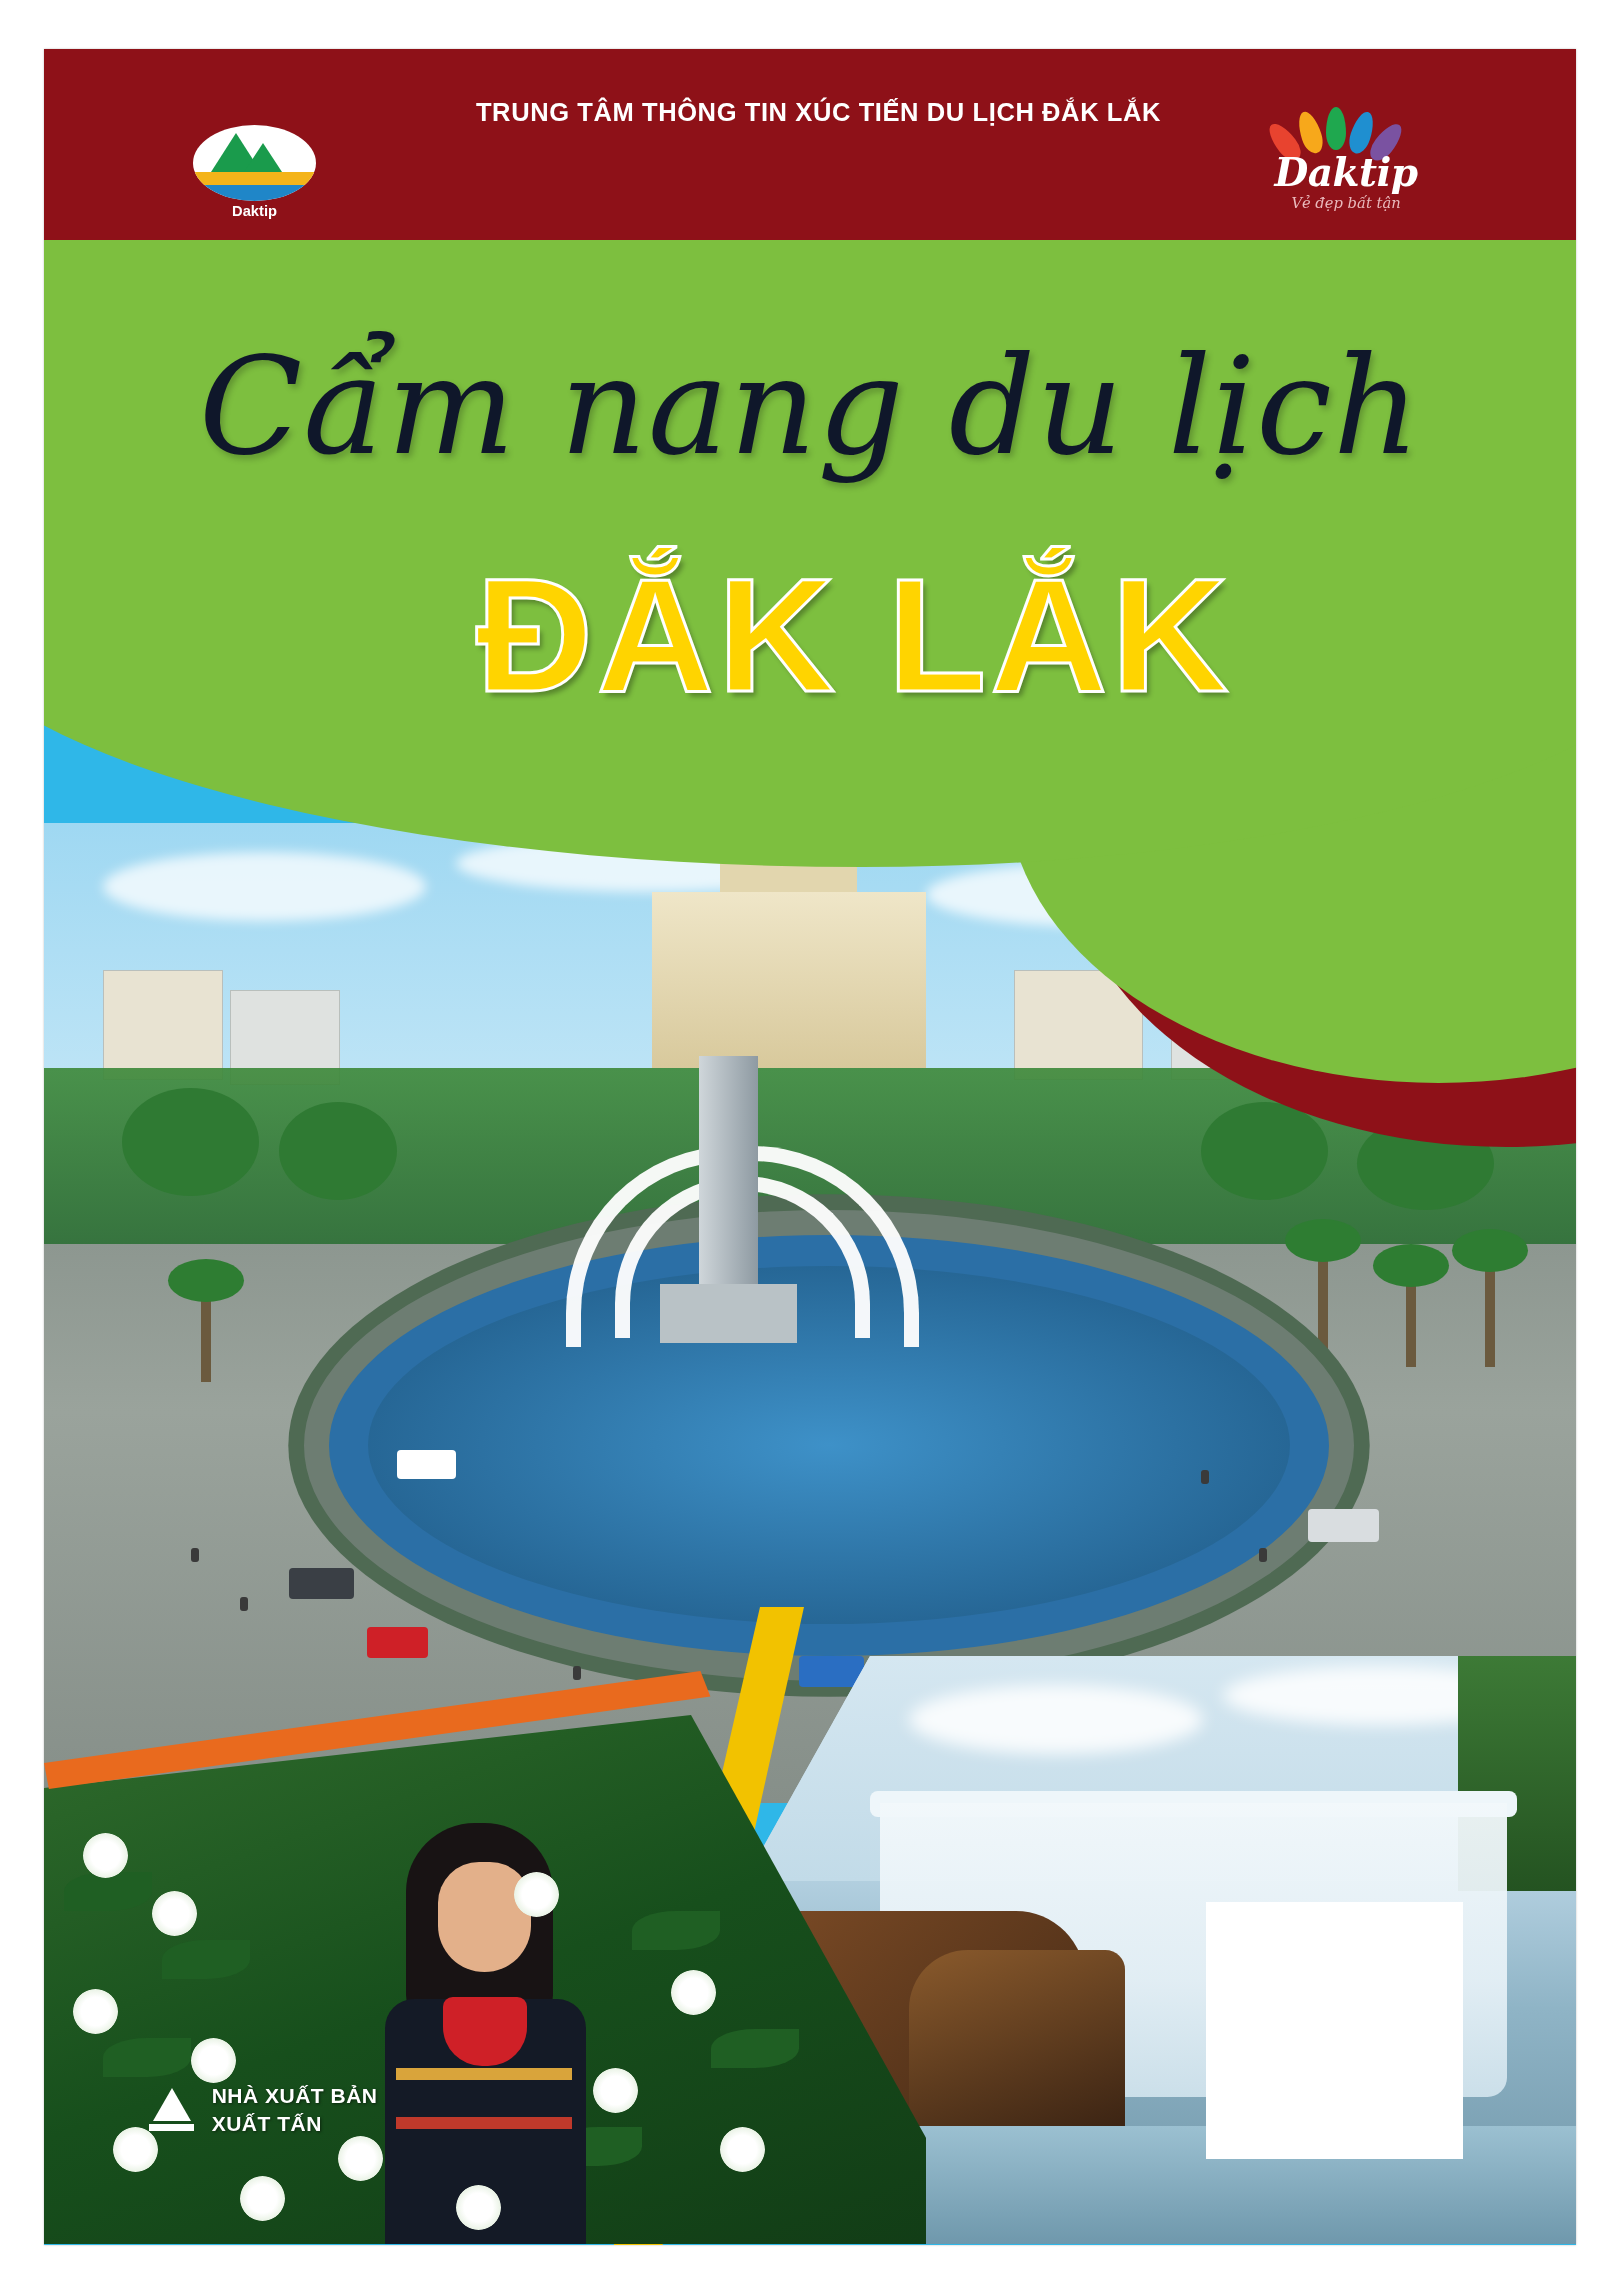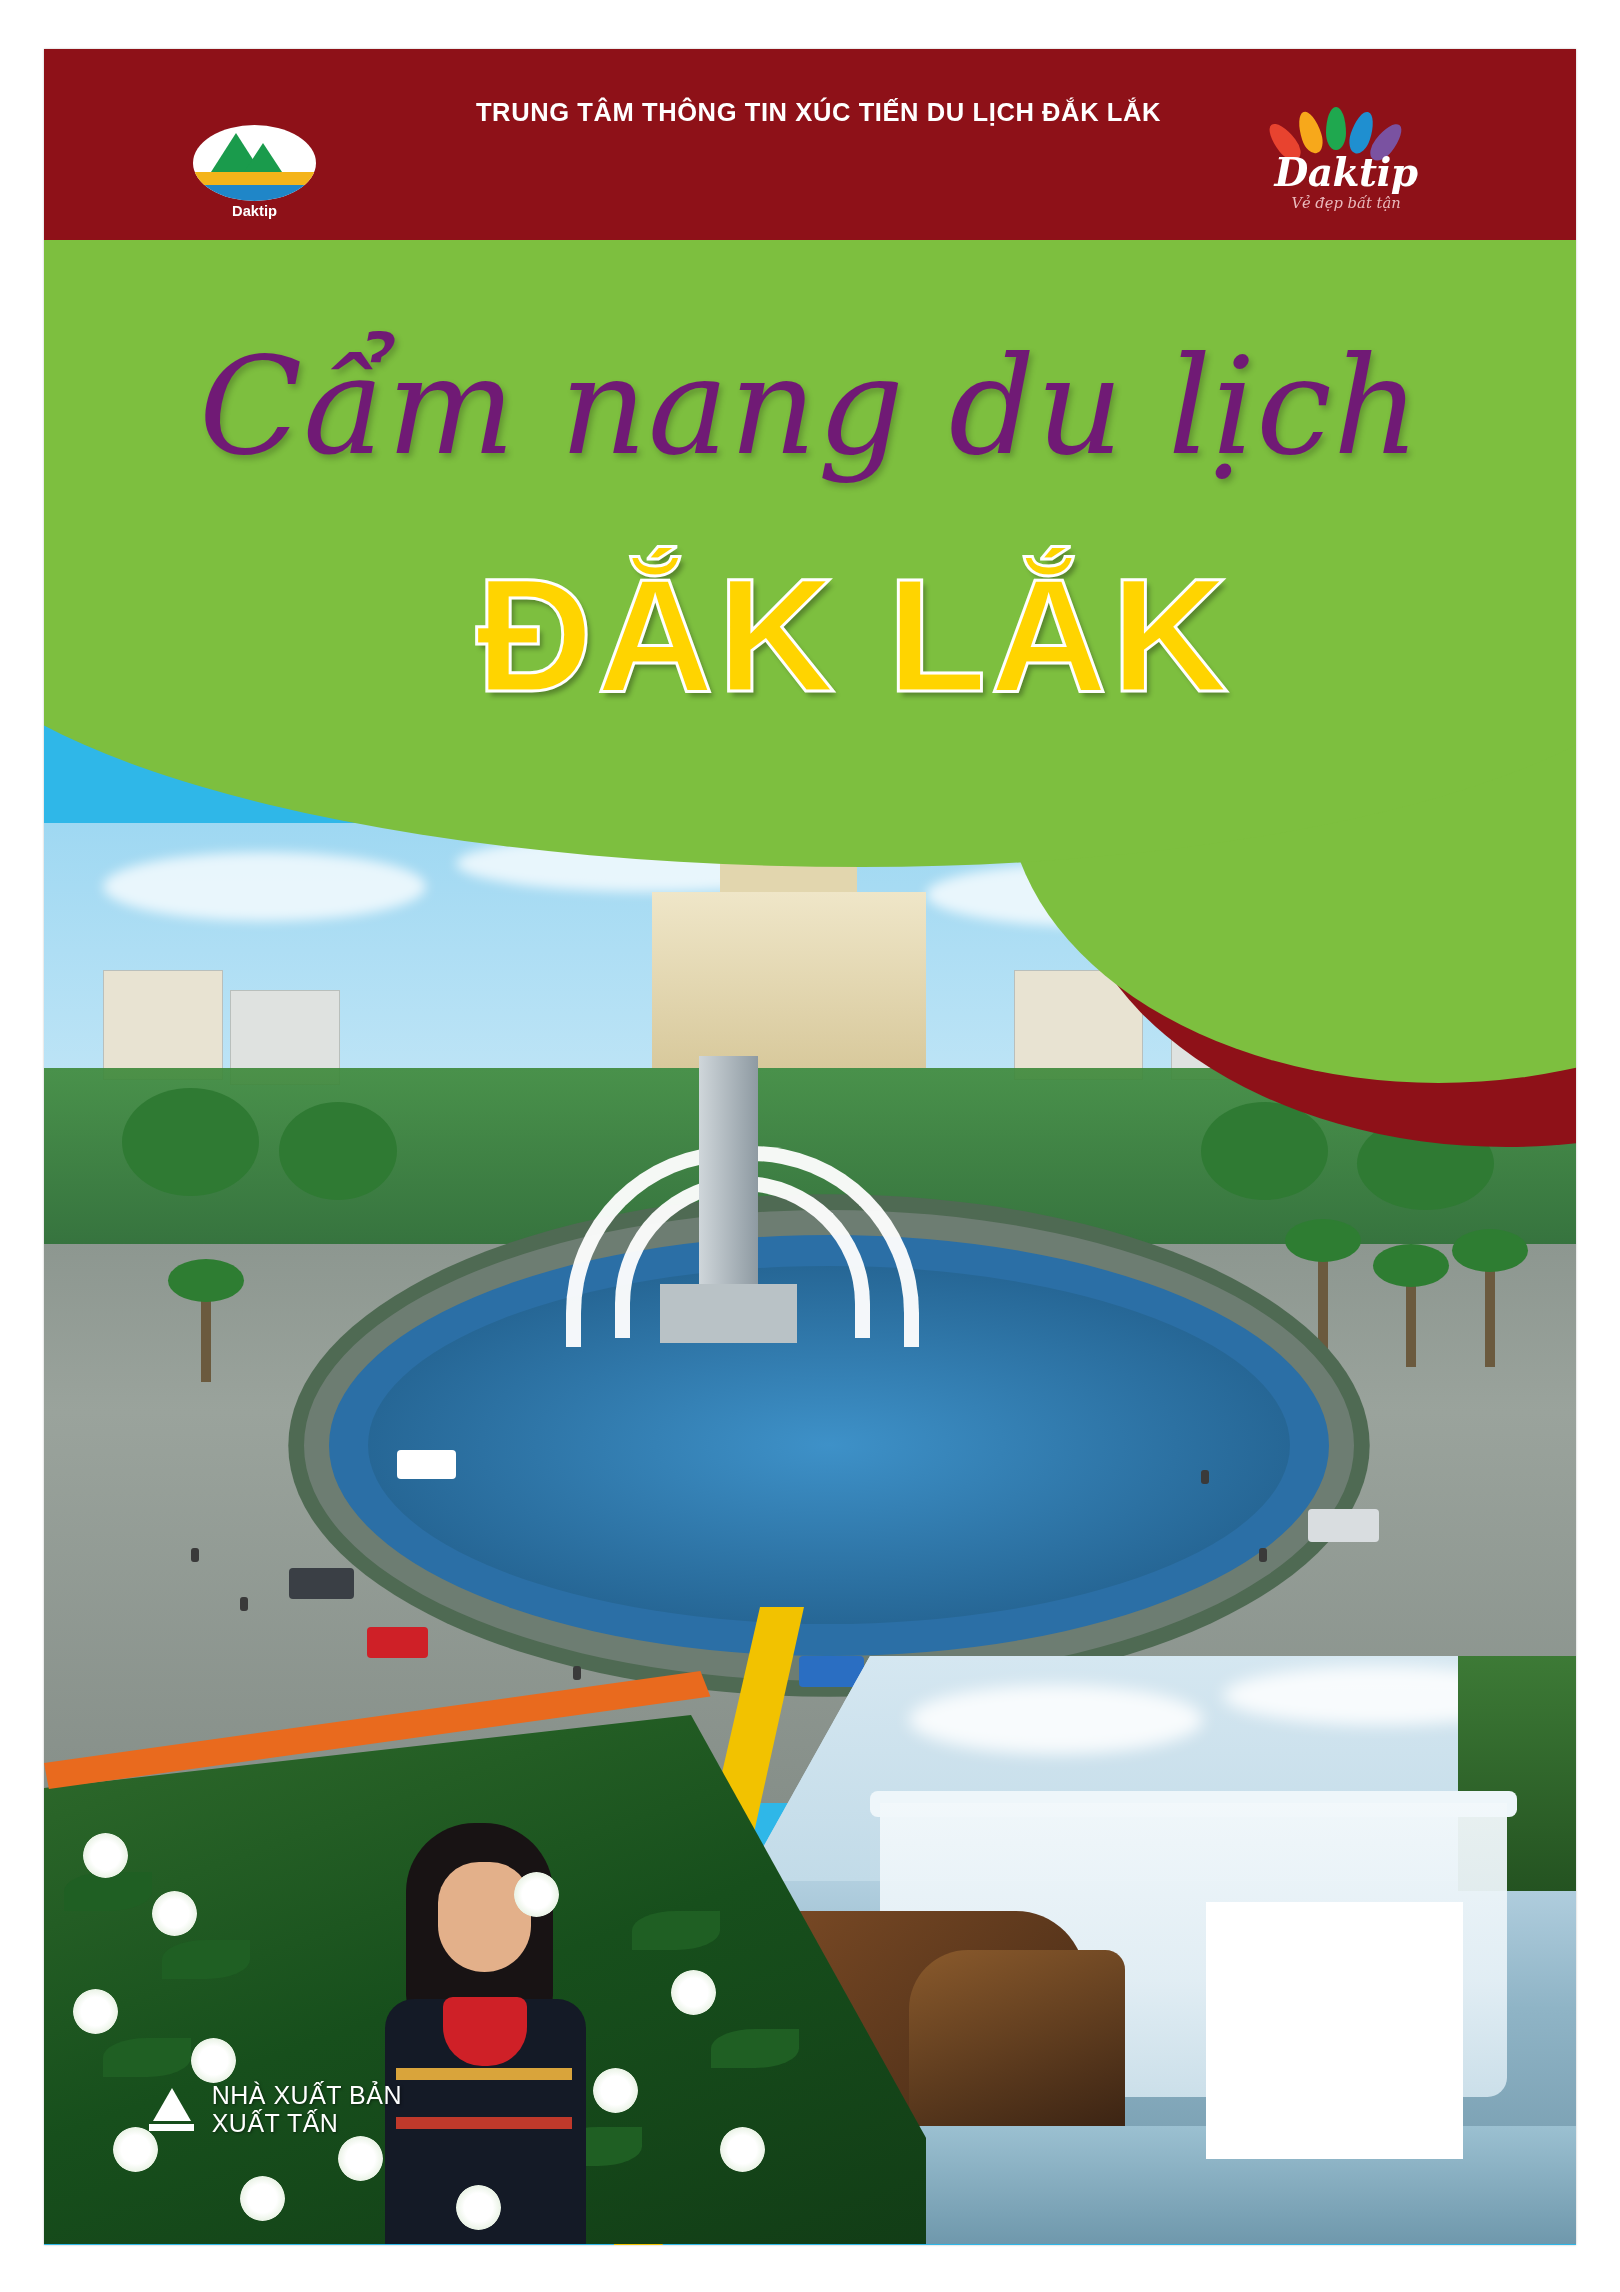--- a/index.html
+++ b/index.html
@@ -222,21 +222,21 @@
     background: #2fb7e8;
     z-index: 10;
   }
 
   .title-script {
     position: absolute;
     left: 0;
     top: 284px;
     width: 100%;
     text-align: center;
-    color: #701a75;
+    color: #0f172a;
     font-family: "DejaVu Serif", serif;
     font-style: italic;
     font-size: 135px;
     line-height: 147px;
     letter-spacing: 1px;
     z-index: 60;
     text-shadow: 2.9px 3.9px 5.9px rgba(0,0,0,0.22);
   }
   .title-main {
     position: absolute;
@@ -640,24 +640,25 @@
   }
   .publisher .mark .bar {
     position: absolute;
     left: 2px;
     bottom: 3.9px;
     width: 45px;
     height: 6.9px;
     background: #ffffff;
   }
   .publisher .ptext {
-    font-size: 25px;
+    font-size: 21px;
     line-height: 27.4px;
     letter-spacing: 0.5px;
     text-shadow: 1px 1px 2.9px rgba(0,0,0,0.5);
+    font-weight: bold;
   }
 </style>
 </head>
 <body>
 
 <div class="page">
   <div class="cover">
 
     <div class="blue-band-bg"></div>
 

